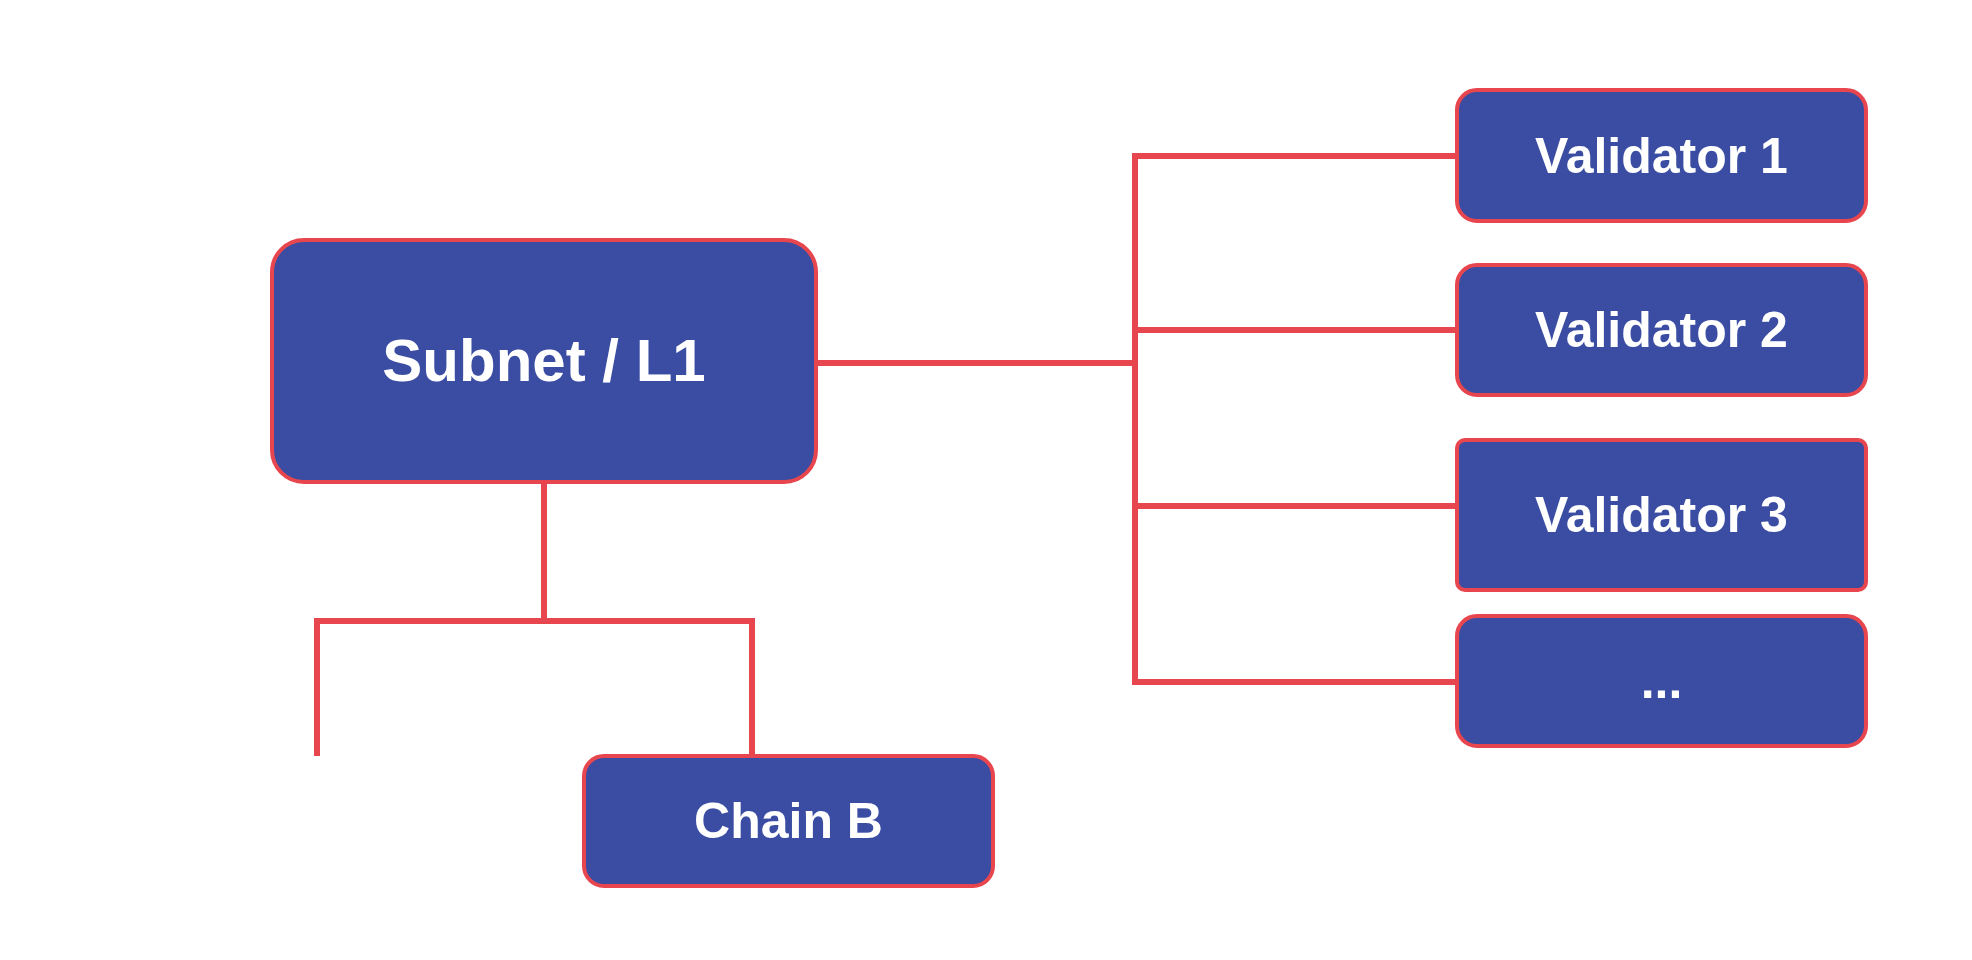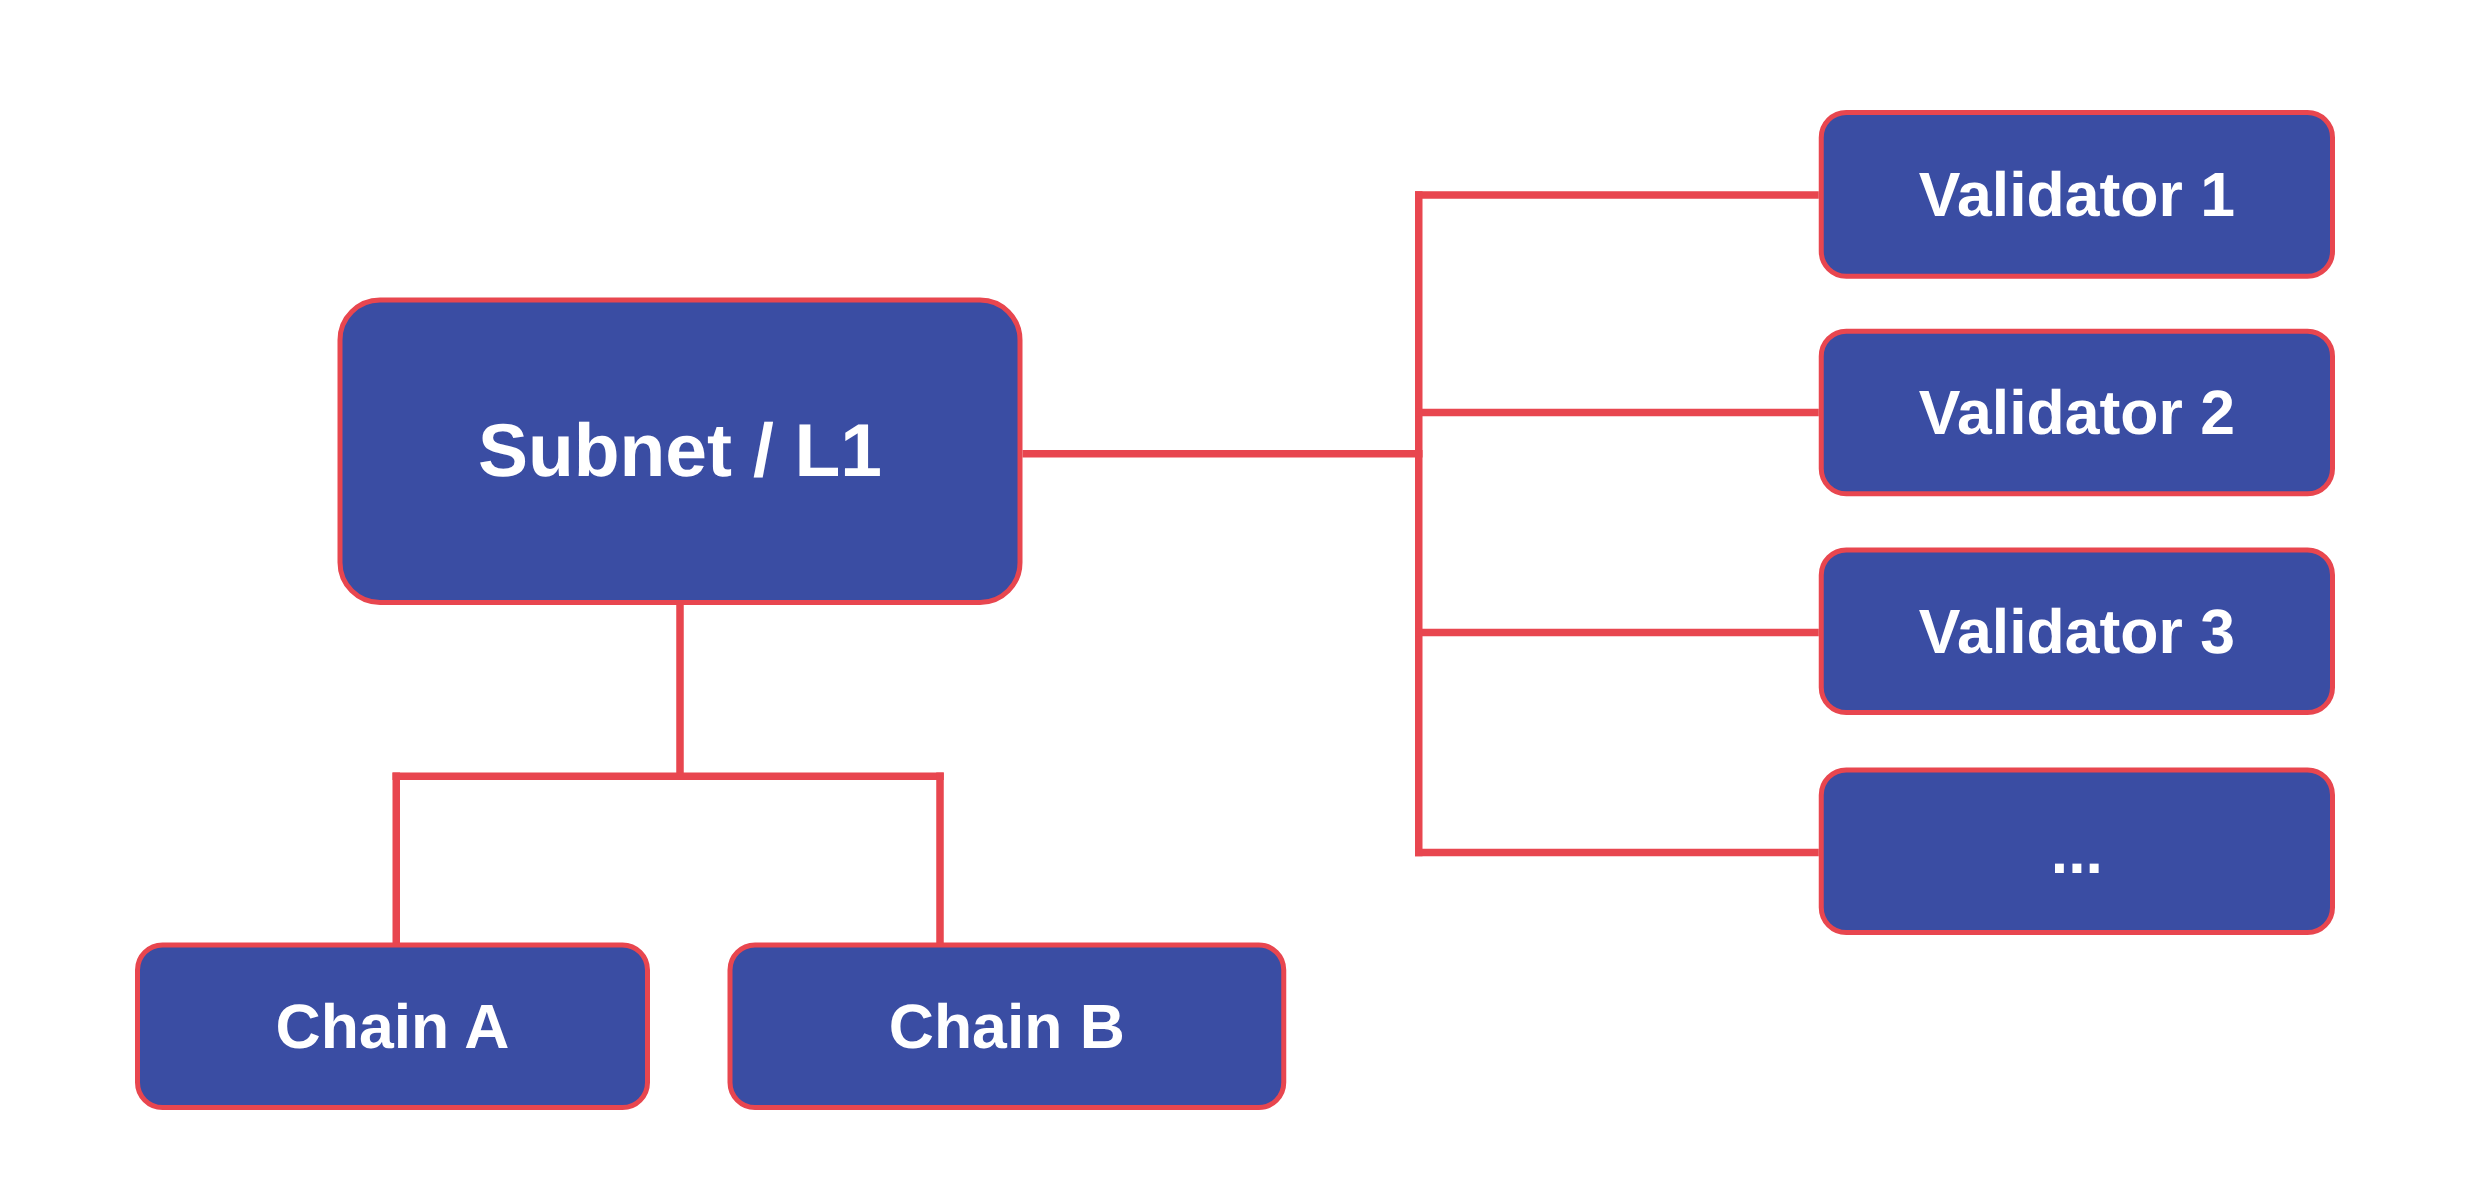--- a/index.html
+++ b/index.html
@@ -37,24 +37,24 @@
   .node-subnet {
     left: 270px; top: 238px; width: 548px; height: 246px;
     border-radius: 34px;
     font-size: 60px;
   }
   .node-small {
     border-radius: 22px;
     font-size: 50px;
   }
   .node-chain-a   { left: 108px;  top: 754px; width: 412px; height: 134px; }
-  .node-chain-b   { left: 582px;  top: 754px; width: 447px; height: 134px; }
+  .node-chain-b   { left: 582px;  top: 754px; width: 413px; height: 134px; }
   .node-validator-1 { left: 1455px; top: 88px;  width: 413px; height: 135px; }
   .node-validator-2 { left: 1455px; top: 263px; width: 413px; height: 134px; }
-  .node-validator-3 { left: 1455px; top: 438px; width: 413px; height: 134px; }
+  .node-validator-3 { left: 1455px; top: 438px; width: 413px; height: 154px; border-radius: 10px; }
   .node-validator-more { left: 1455px; top: 614px; width: 413px; height: 134px; }
 
   
   .l-main-h      { left: 818px;  top: 360px; width: 320px; height: 6px; }
   .l-trunk       { left: 1132px; top: 153px; width: 6px;   height: 532px; }
   .l-stub-1      { left: 1132px; top: 153px; width: 323px; height: 6px; }
   .l-stub-2      { left: 1132px; top: 327px; width: 323px; height: 6px; }
   .l-stub-3      { left: 1132px; top: 503px; width: 323px; height: 6px; }
   .l-stub-more   { left: 1132px; top: 679px; width: 323px; height: 6px; }
   .l-subnet-drop { left: 541px;  top: 482px; width: 6px;   height: 142px; }
@@ -75,23 +75,20 @@
   <div class="line l-stub-more"></div>
   <div class="line l-subnet-drop"></div>
   <div class="line l-tee-h"></div>
   <div class="line l-chain-a-drop"></div>
   <div class="line l-chain-b-drop"></div>
 
   <div class="node node-subnet">
     <span class="label">Subnet / L1</span>
   </div>
 
-  <div class="node node-small node-chain-a">
-    <span class="label">Chain A</span>
-  </div>
 
   <div class="node node-small node-chain-b">
     <span class="label">Chain B</span>
   </div>
 
   <div class="node node-small node-validator-1">
     <span class="label">Validator 1</span>
   </div>
 
   <div class="node node-small node-validator-2">

